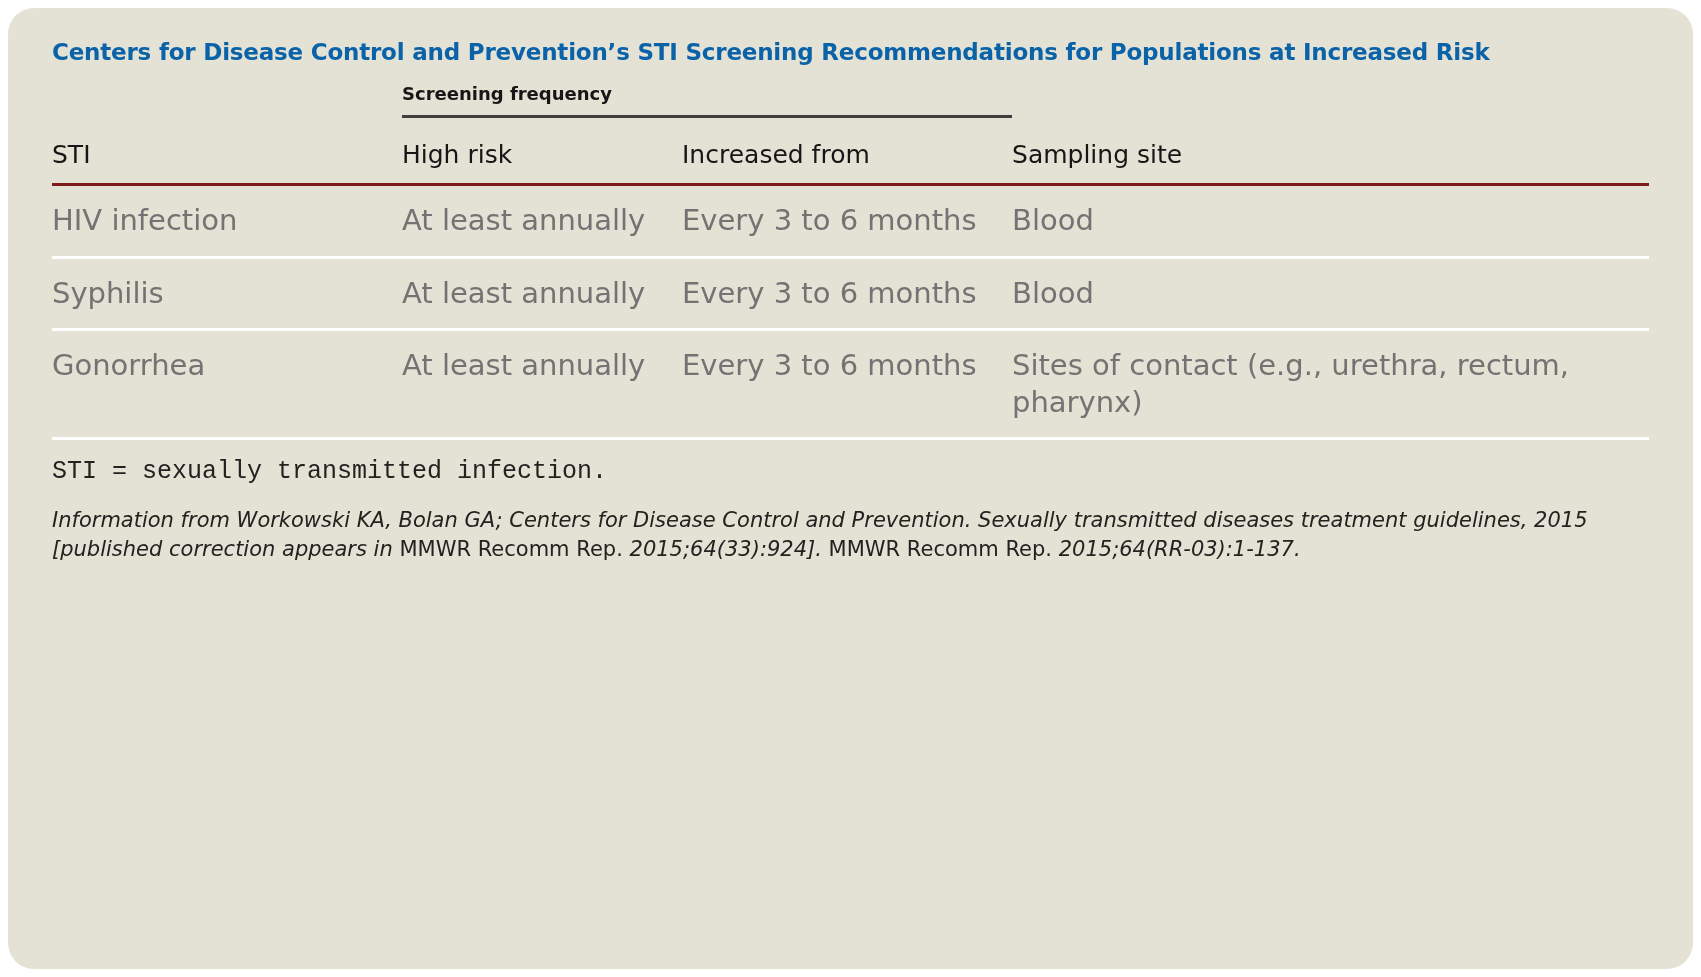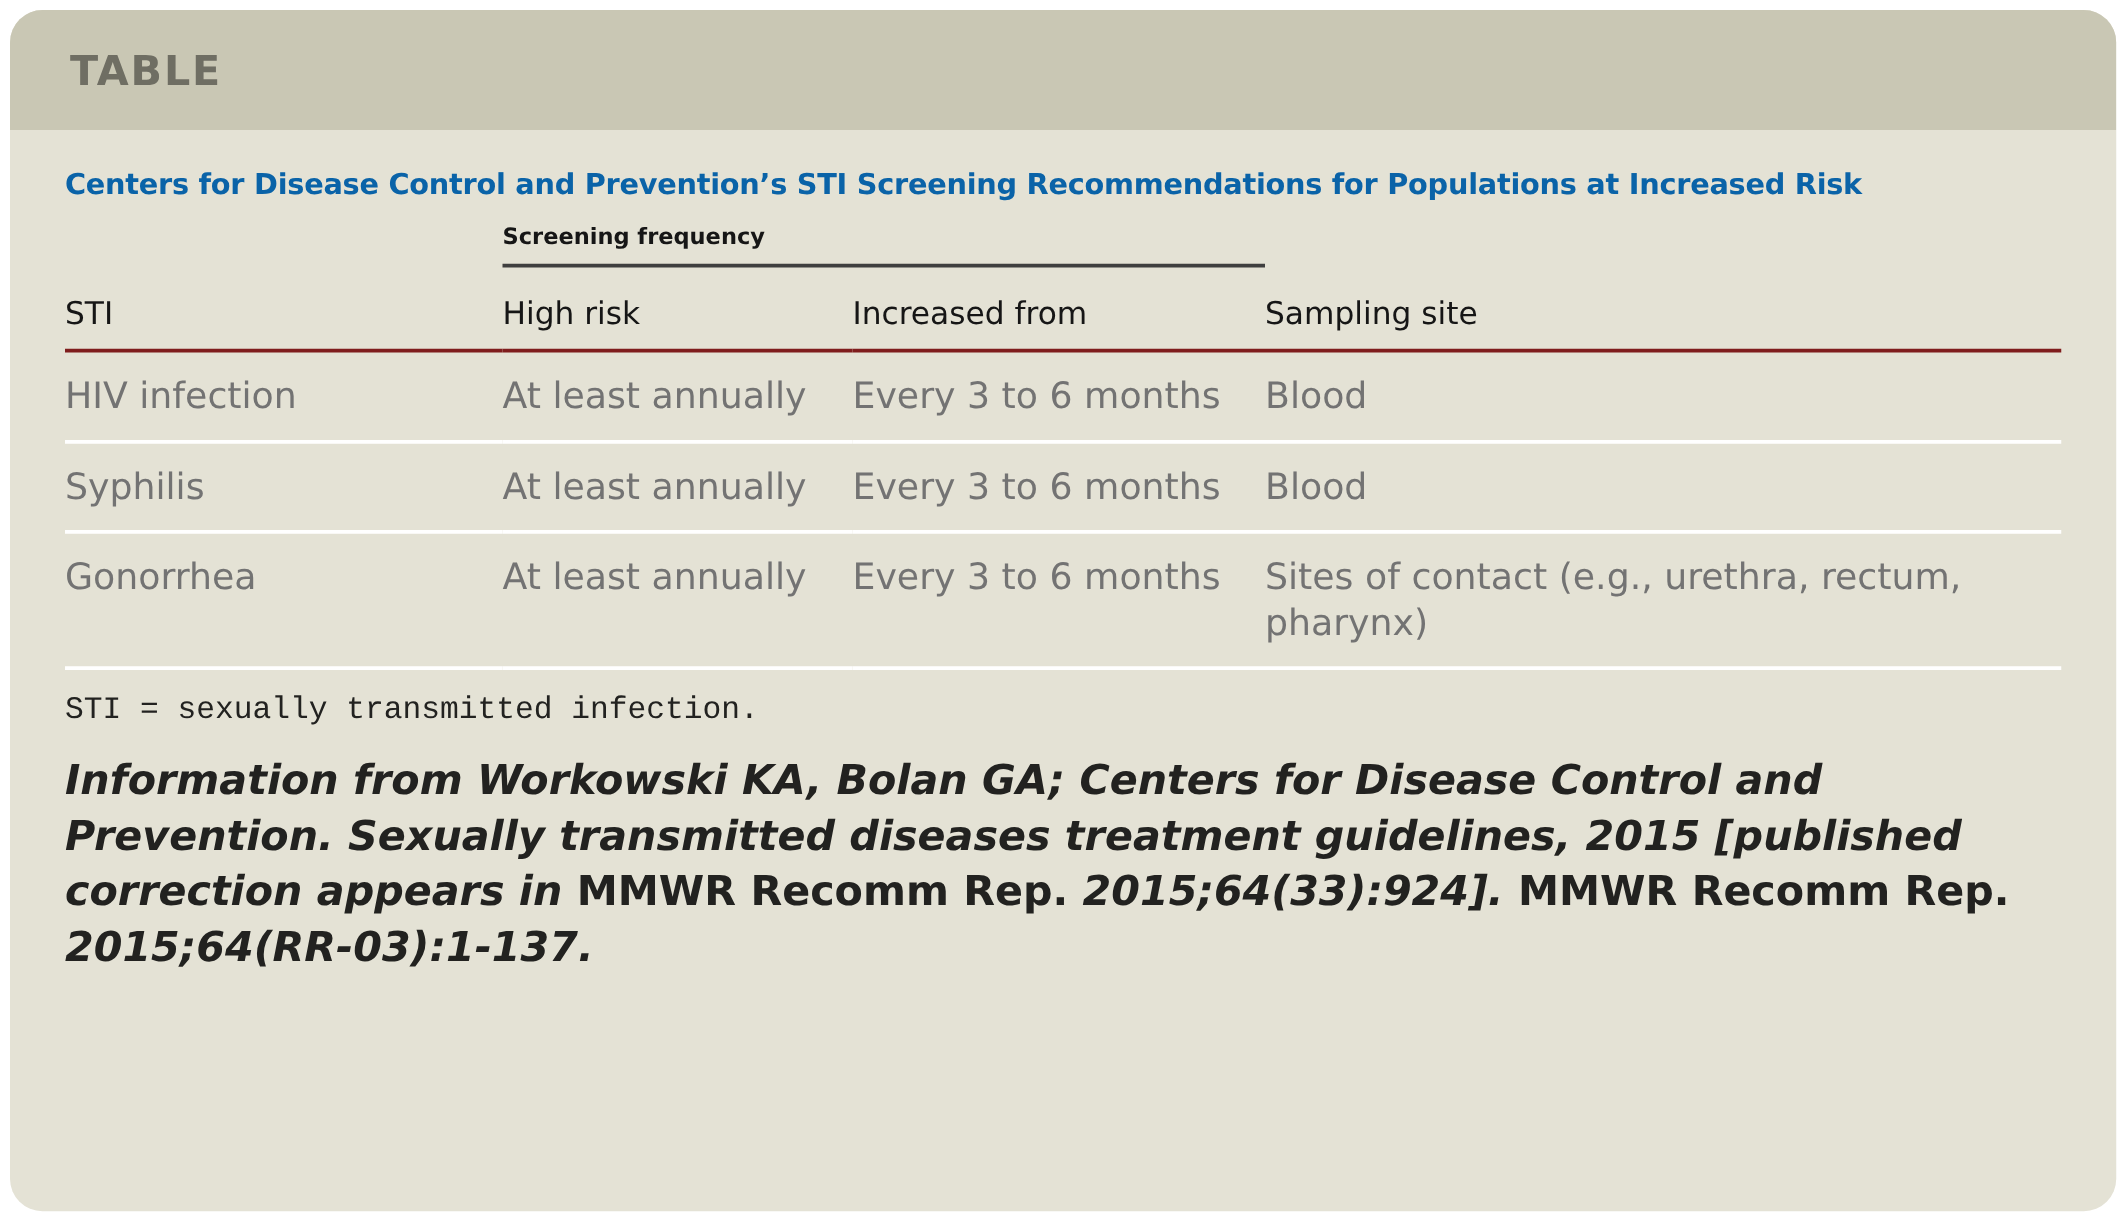--- a/index.html
+++ b/index.html
@@ -106,37 +106,33 @@
     border-bottom: 3px solid #ffffff;
   }
   .footnote {
     font-size: 25px;
     color: #222220;
     margin: 16px 0 0 0;
     line-height: 1.3;
     font-family: Liberation Mono, monospace;
   }
   .source {
-    font-size: 33px;
+    font-size: 21px;
     color: #222220;
     line-height: 1.35;
     margin: 18px 0 0 0;
     max-width: 1590px;
-    font-weight: bold;
   }
   .source .ital { font-style: italic; }
 </style>
 </head>
 <body>
 
 <div class="table-card">
 
-  <div class="card-header">
-    <span class="label">TABLE</span>
-  </div>
 
   <div class="card-body">
 
     <h1 class="title">Centers for Disease Control and Prevention’s STI Screening Recommendations for Populations at Increased Risk</h1>
 
     <table class="data">
       <colgroup>
         <col class="c1">
           <col class="c2">
           <col class="c3">

